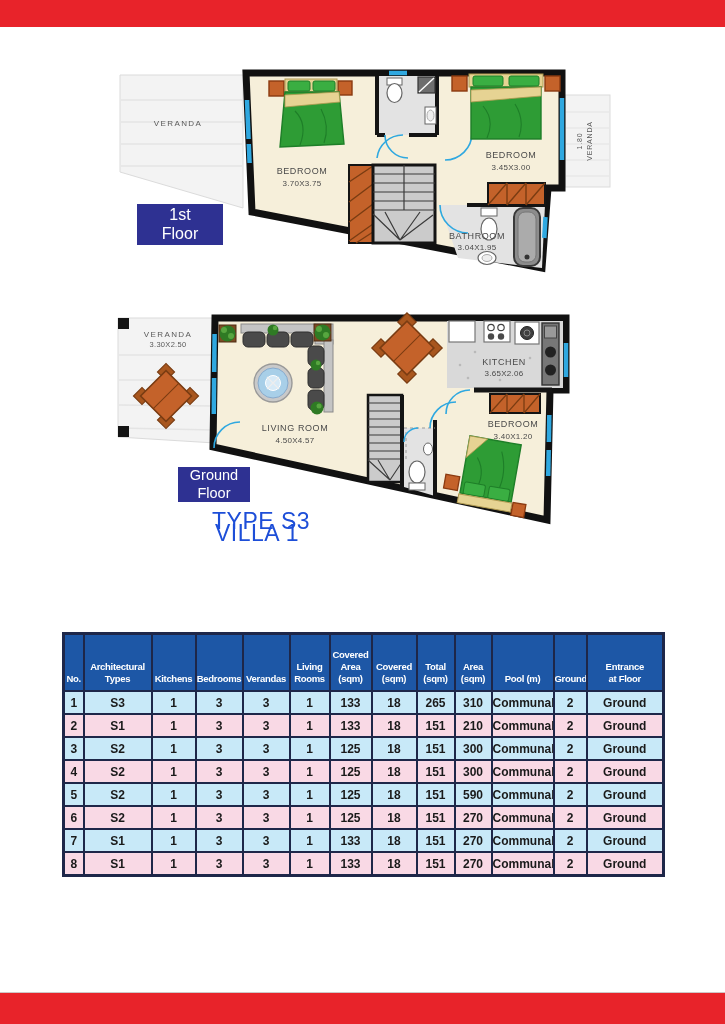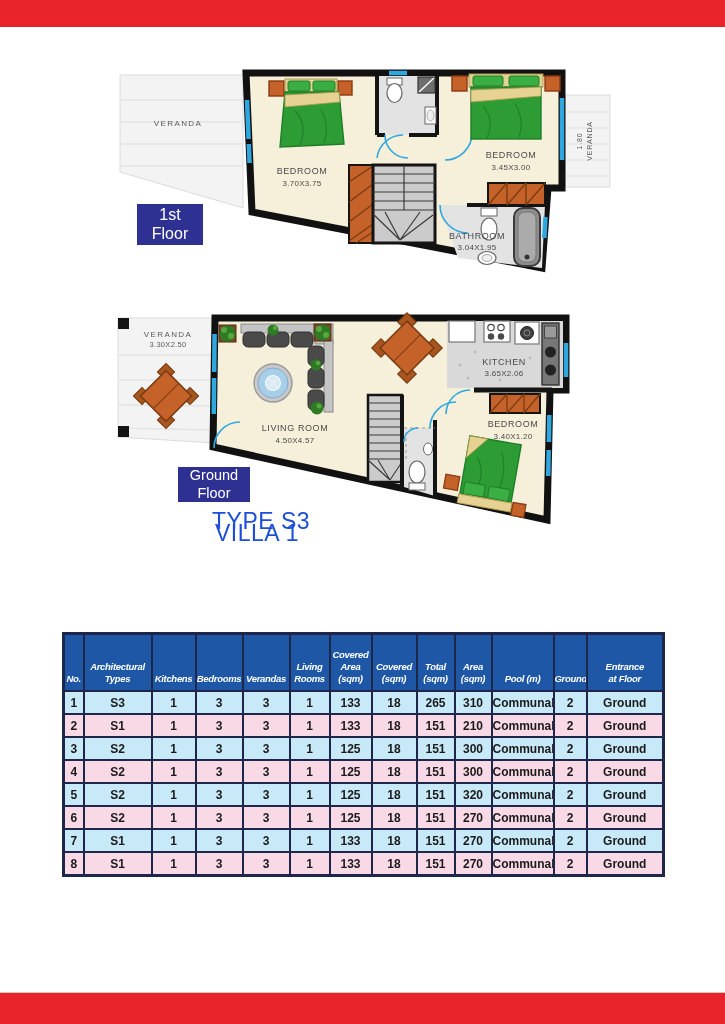--- a/index.html
+++ b/index.html
@@ -6,31 +6,31 @@
   body{width:725px;height:1024px;position:relative;background:#ffffff;
        font-family:"Liberation Sans",sans-serif;overflow:hidden;}
   .bar{position:absolute;left:0;width:725px;background:#E8232A;}
   #bar-top{top:0;height:27px;}
   #bar-bottom{top:992px;height:32px;border-top:1px solid #CFC6C6;}
   .plan{position:absolute;}
   #plan-f1{left:115px;top:62px;width:500px;height:215px;}
   #plan-g0{left:110px;top:310px;width:470px;height:225px;}
   .floor-label{position:absolute;background:#2E3192;color:#ffffff;text-align:center;
        display:flex;flex-direction:column;justify-content:center;line-height:1.18;font-weight:400;}
-  #label-f1{left:137px;top:204px;width:66px;height:41px;font-size:16px;}
+  #label-f1{left:137px;top:204px;width:86px;height:41px;font-size:16px;}
   #label-g0{left:178px;top:467px;width:72px;height:35px;font-size:14.5px;}
   .big-title{position:absolute;color:#1d4ed8;letter-spacing:.5px;font-size:23px;margin-left:36px;}
   #type-title{left:176px;top:508px;}
   #villa-title{left:179px;top:520px;}
   .spec-table-wrap{position:absolute;left:62px;top:632px;}
   table.spec{border-collapse:collapse;table-layout:fixed;width:600px;border:3px solid #1E2749;}
   table.spec th,table.spec td{border:2px solid #1E2749;text-align:center;overflow:hidden;}
   table.spec th{background:#1D57A6;color:#ffffff;font-size:9.5px;font-weight:bold;
        letter-spacing:-0.3px;height:48px;vertical-align:bottom;padding:2px 0 5px;
-       white-space:pre-line;line-height:1.25;font-style:italic;}
+       white-space:pre-line;line-height:1.25;}
   table.spec td{font-size:12px;font-weight:bold;color:#1A1A1A;height:21px;padding:0;}
   tr.row-blue td{background:#C8E9F8;}
   tr.row-pink td{background:#F9D9E5;}
   svg text{font-family:"Liberation Sans",sans-serif;fill:#4A4A4A;text-anchor:middle;}
   .room-name{font-size:9px;letter-spacing:.6px;}
   .room-dims{font-size:8px;letter-spacing:.3px;}
   .ver-text{font-size:8px;letter-spacing:1.4px;fill:#5A5A5A;}
   .ver-dims{font-size:7.5px;letter-spacing:.3px;fill:#5A5A5A;}
   .ver-small{font-size:7px;letter-spacing:.8px;fill:#5A5A5A;}
 </style>
@@ -423,21 +423,21 @@
         <tr class="row-blue">
           <td>5</td>
           <td>S2</td>
           <td>1</td>
           <td>3</td>
           <td>3</td>
           <td>1</td>
           <td>125</td>
           <td>18</td>
           <td>151</td>
-          <td>320</td>
+          <td>590</td>
           <td>Communal</td>
           <td>2</td>
           <td>Ground</td>
         </tr>
         <tr class="row-pink">
           <td>6</td>
           <td>S2</td>
           <td>1</td>
           <td>3</td>
           <td>3</td>

